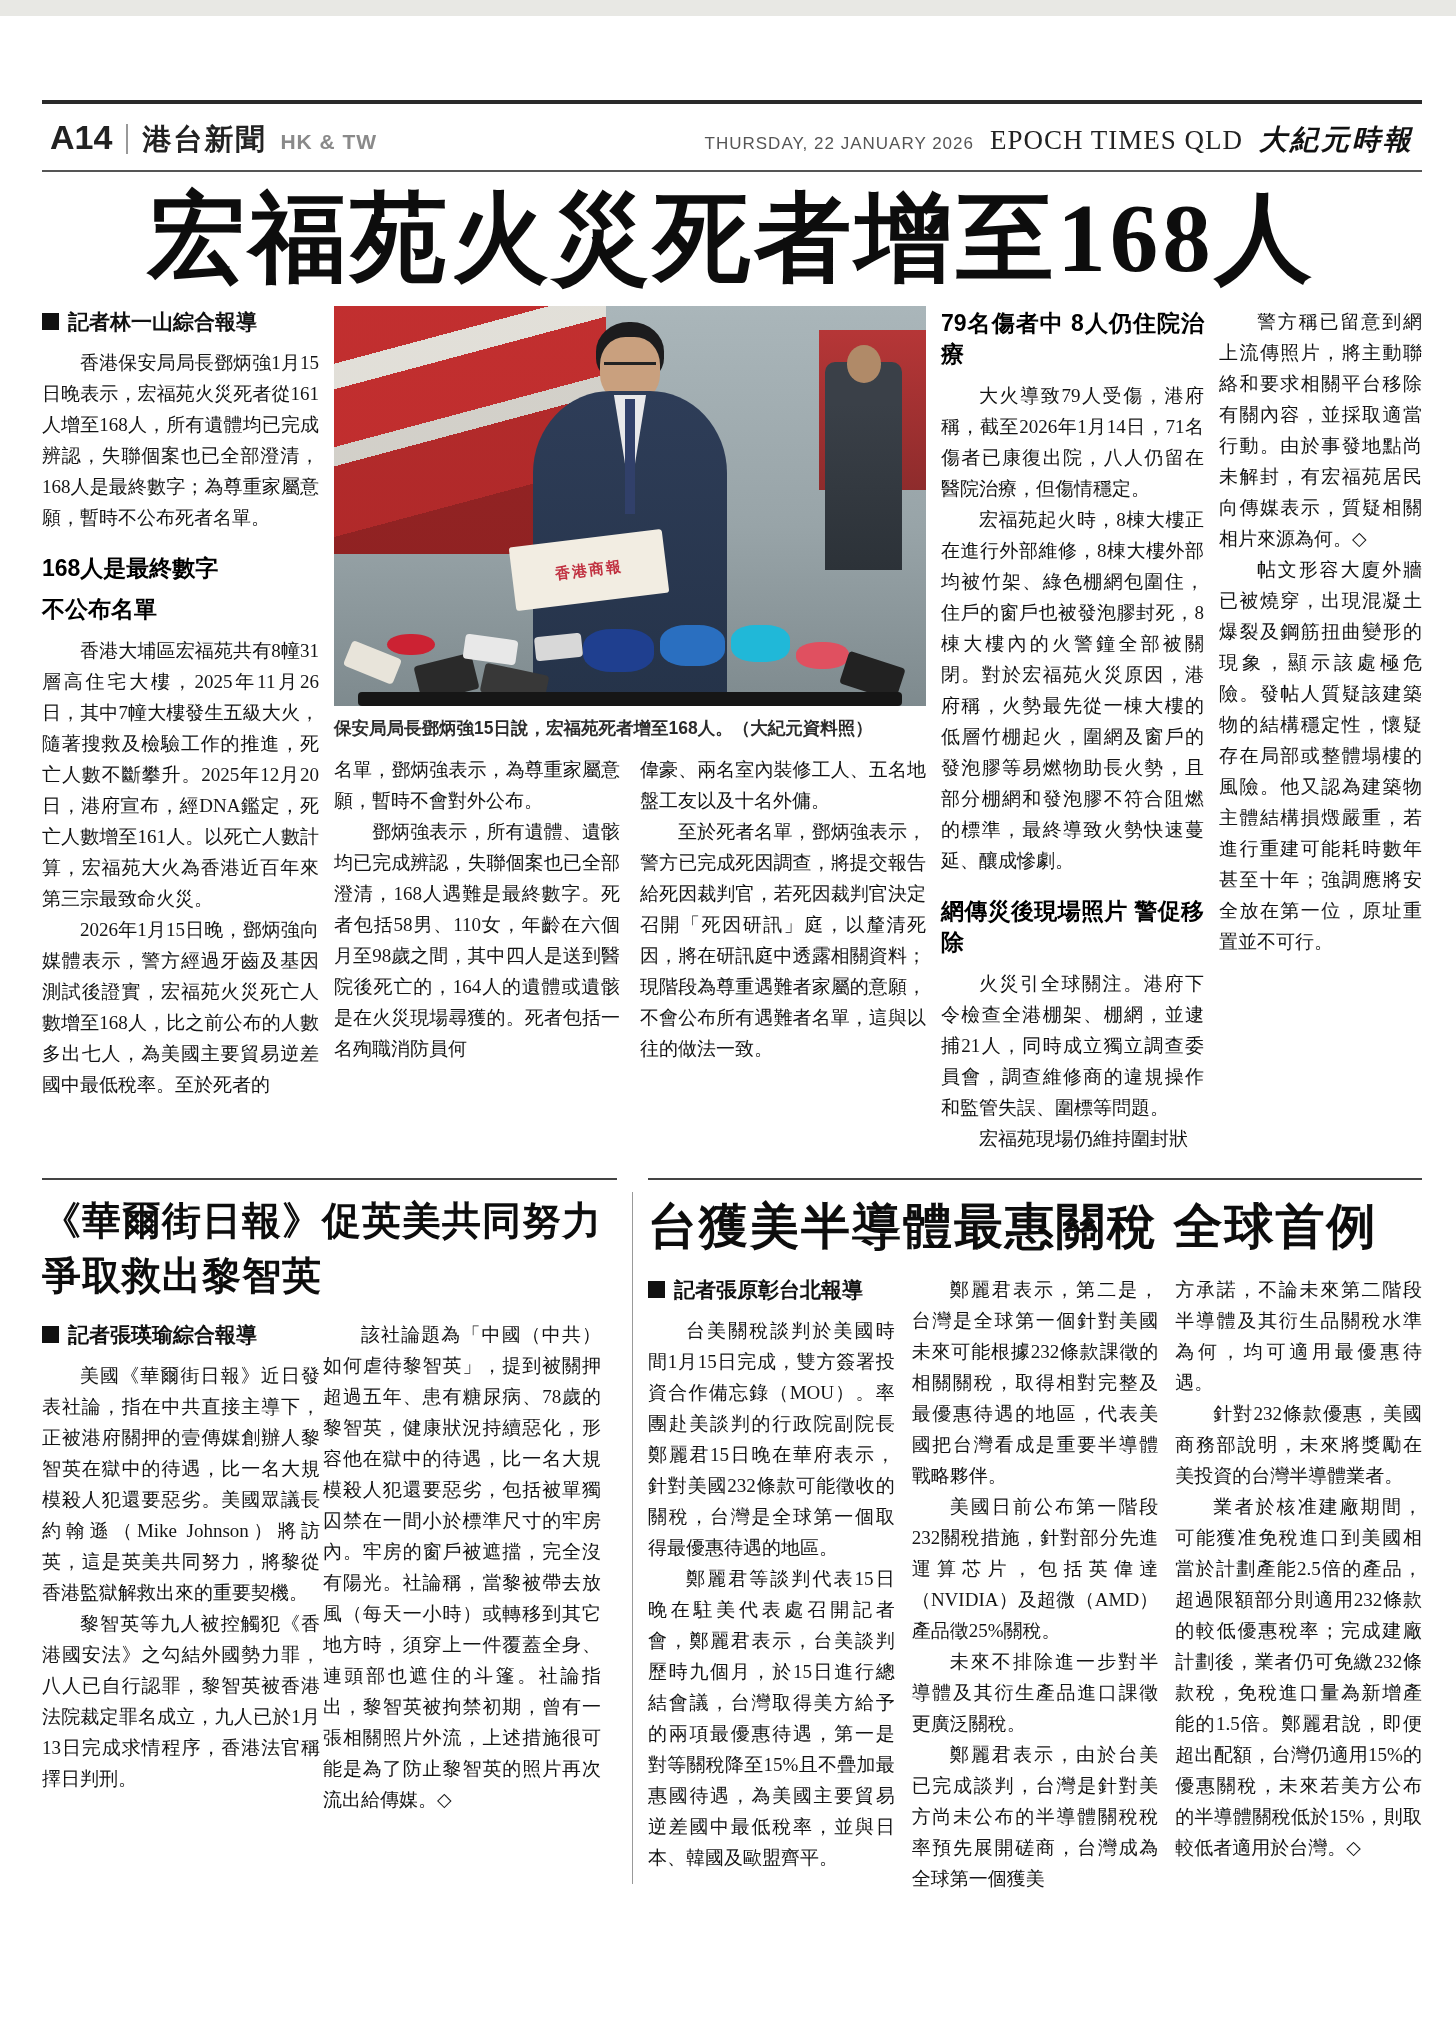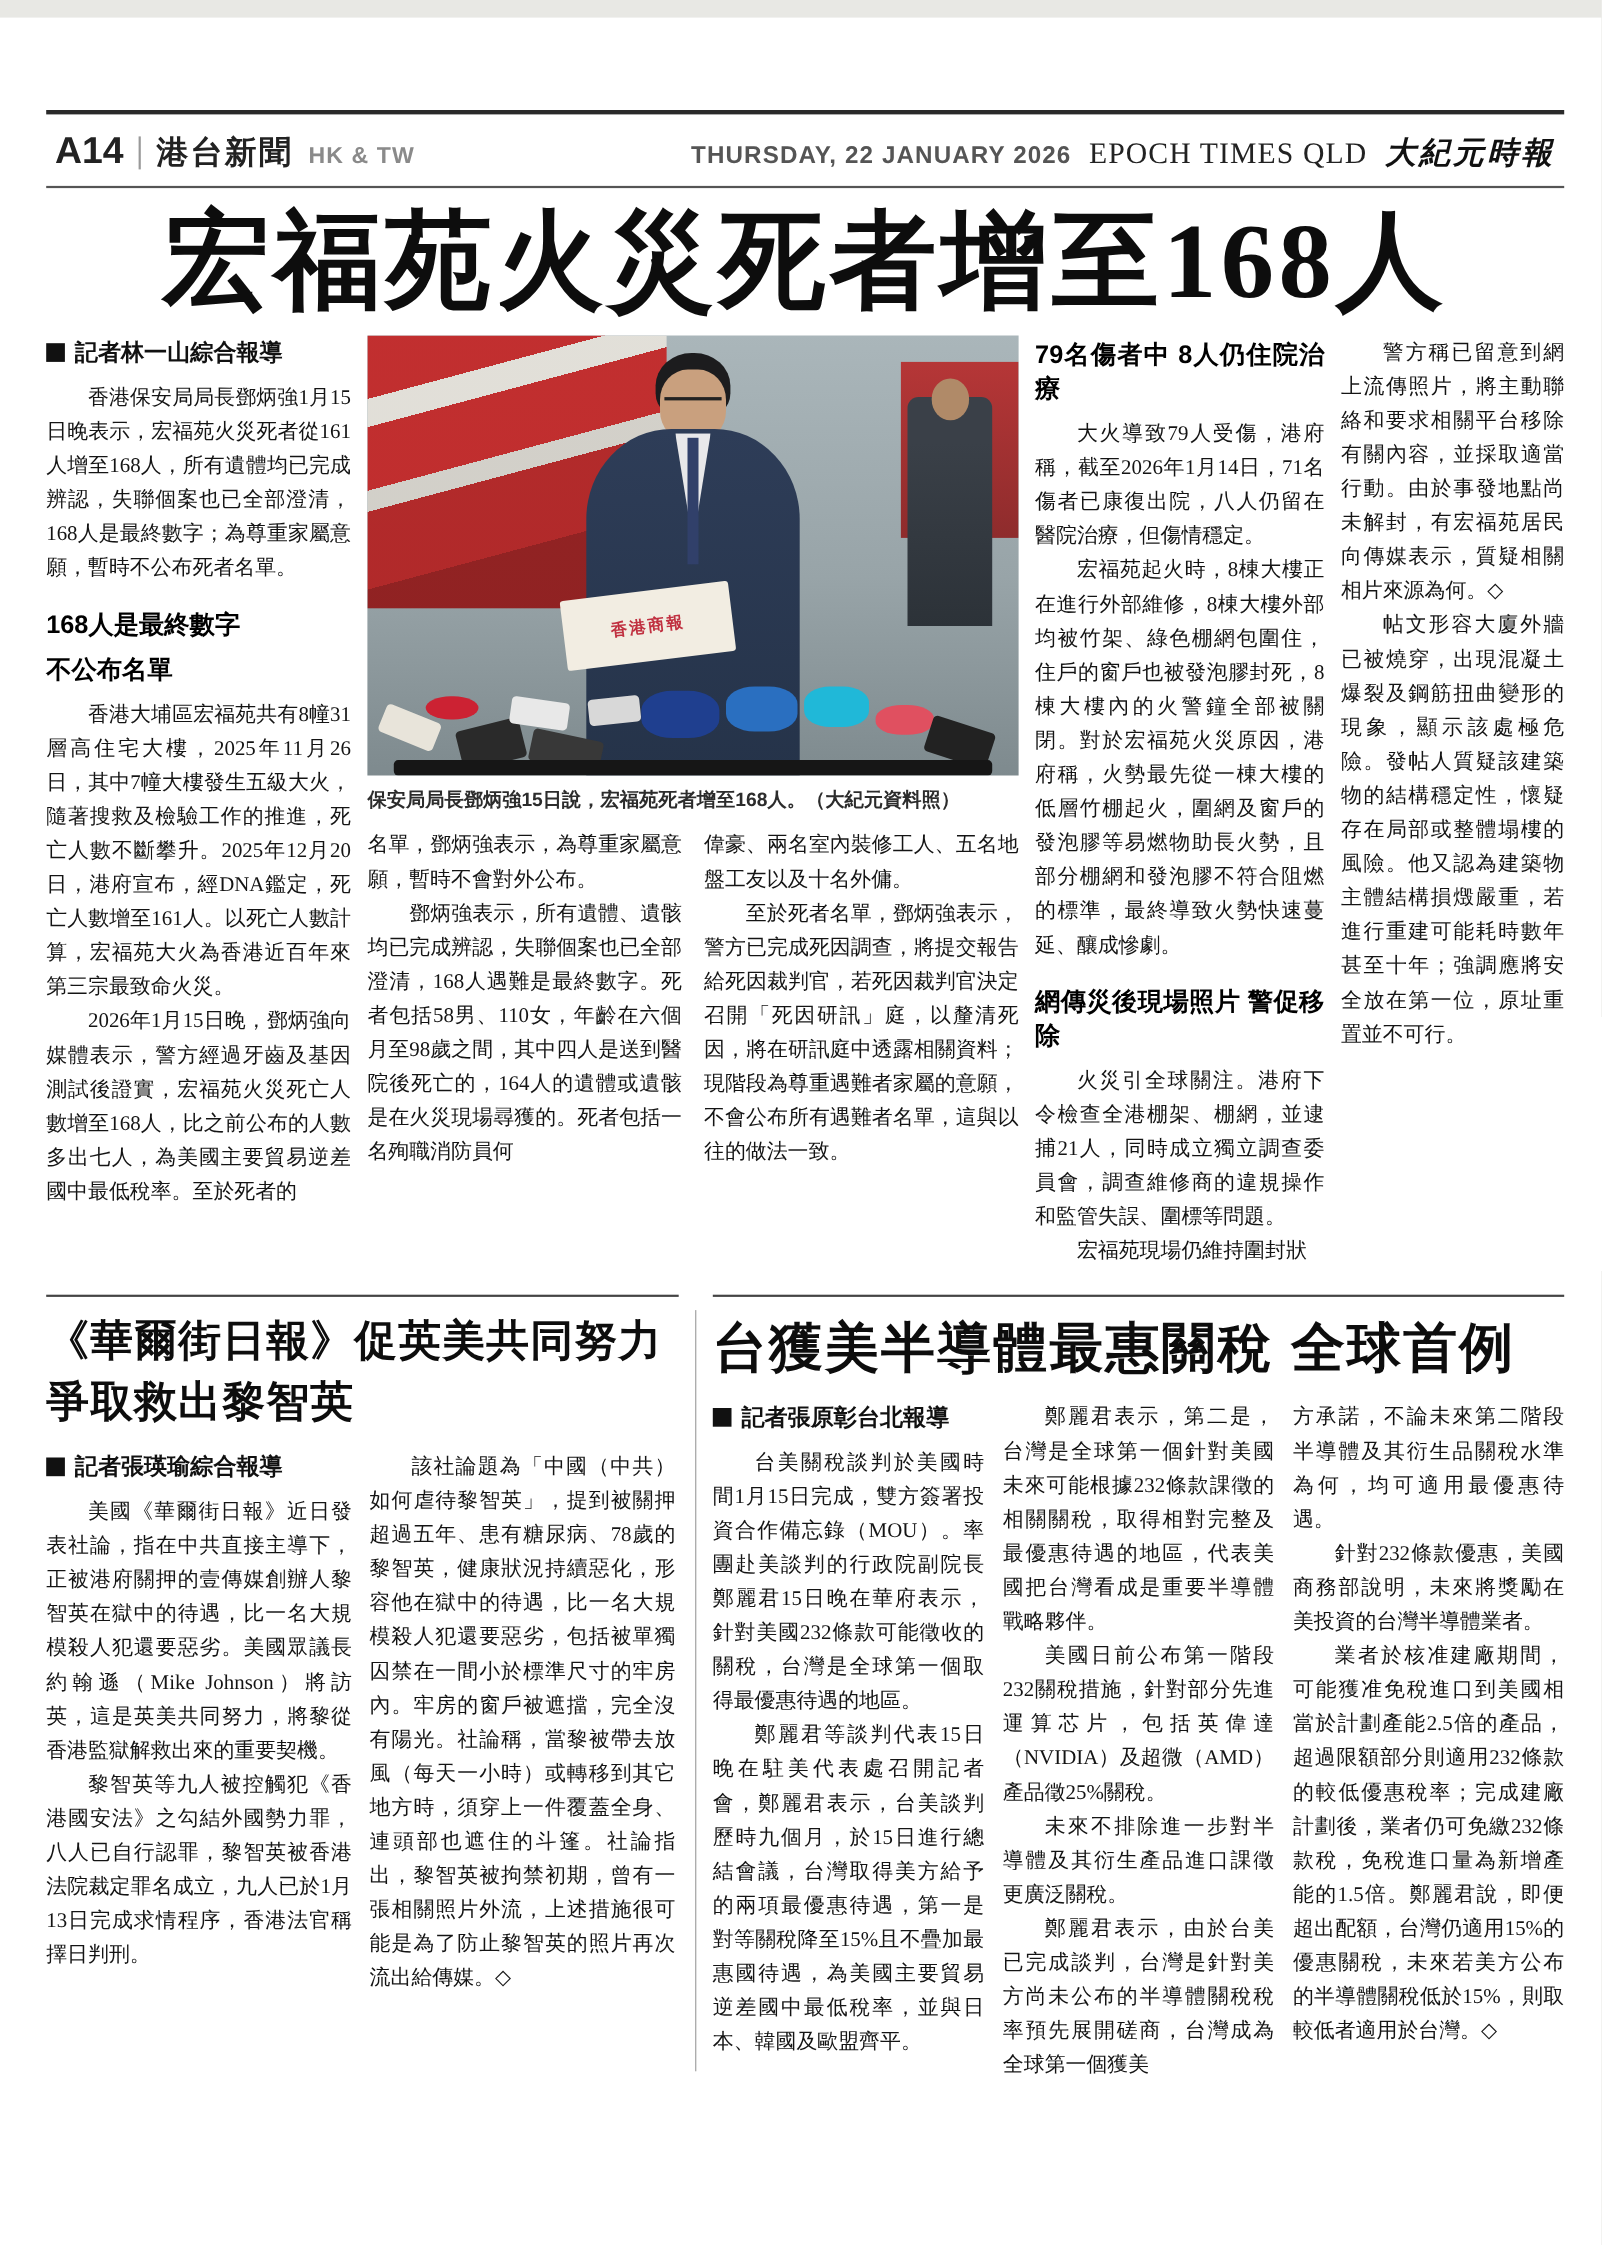--- a/index.html
+++ b/index.html
@@ -14,21 +14,21 @@
 
   
   .toprule { margin-top:84px; height:4px; background:#2a2a2a; }
   .mast { display:flex; justify-content:space-between; align-items:baseline; padding:14px 8px 10px 8px; }
   .mast-left { display:flex; align-items:baseline; gap:14px; font-family:"Liberation Sans","DejaVu Sans",sans-serif; }
   .pageno { font-size:34px; font-weight:bold; color:#222; }
   .mast-div { width:2px; height:30px; background:#999; align-self:center; }
   .sec-zh { font-size:29px; font-weight:bold; color:#222; letter-spacing:2px; }
   .sec-en { font-size:21px; font-weight:bold; color:#8a8a8a; letter-spacing:1px; }
   .mast-right { display:flex; align-items:baseline; gap:16px; }
-  .mast-date { font-family:"Liberation Sans","DejaVu Sans",sans-serif; font-size:22px; color:#555; letter-spacing:1px;font-weight:bold; }
+  .mast-date { font-family:"Liberation Sans","DejaVu Sans",sans-serif; font-size:17px; color:#555; letter-spacing:1px; }
   .mast-paper-en { font-size:27px; color:#222; letter-spacing:1px; font-family:"Liberation Serif",serif; }
   .mast-paper-zh { font-size:28px; font-weight:900; color:#111; letter-spacing:3px; font-style:italic; }
   .headrule { height:2px; background:#555; }
 
   
   .h1-main {
     text-align:center; font-size:97px; font-weight:700; color:#0d0d0d;
     letter-spacing:4px; padding:16px 0 10px 0; line-height:1.05;
     font-family:"Liberation Serif","DejaVu Serif",serif;
   }
@@ -70,21 +70,21 @@
   .caption { font-family:"Liberation Sans","DejaVu Sans",sans-serif; font-weight:bold; font-size:17.5px; color:#2c2c2c; padding:10px 0 14px 0; }
   .midcols { display:flex; gap:20px; }
   .midcols .mc { width:286px; }
 
   
   .bottomwrap { display:flex; margin-top:24px; }
   .a2 { width:575px; flex:0 0 auto; border-top:2px solid #444; padding-top:14px; }
   .vdiv { width:1px; background:#999; margin:14px 15px 10px 15px; }
   .a3 { flex:1; border-top:2px solid #444; padding-top:6px; }
   .h2-a2 { font-family:"Liberation Sans","DejaVu Sans",sans-serif; font-size:39px; font-weight:bold; color:#0d0d0d; line-height:1.4; letter-spacing:1px; }
-  .a2cols { display:flex; gap:16px; margin-top:16px; }
+  .a2cols { display:flex; gap:3px; margin-top:16px; }
   .a2cols .c { width:278px; }
   .h2-a3 { font-family:"Liberation Sans","DejaVu Sans",sans-serif; font-size:49px; font-weight:bold; color:#0d0d0d; text-align:left; letter-spacing:2px; padding:8px 0 14px 0; }
   .a3cols { display:flex; gap:17px; }
   .a3cols .c { flex:1; }
 </style>
 </head>
 <body>
 
 <div class="page">
   <div class="inner">

